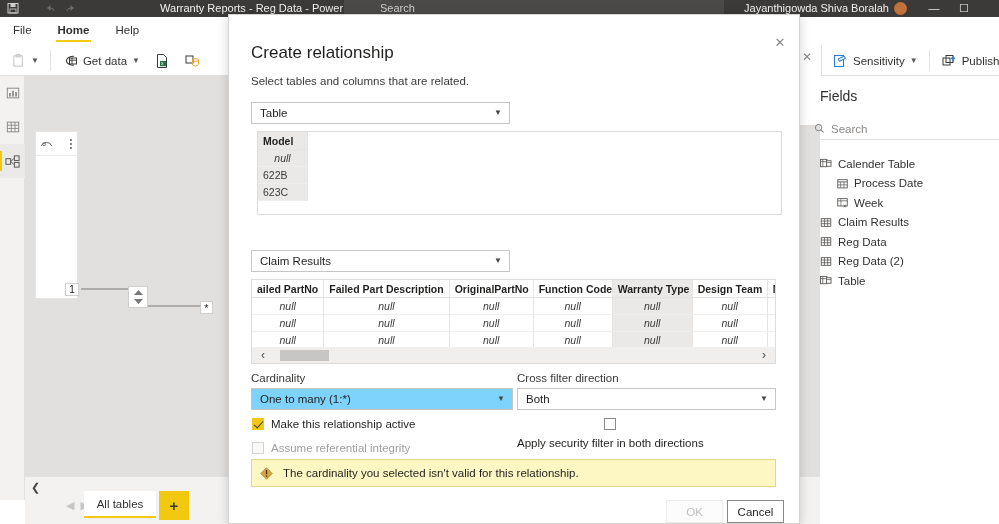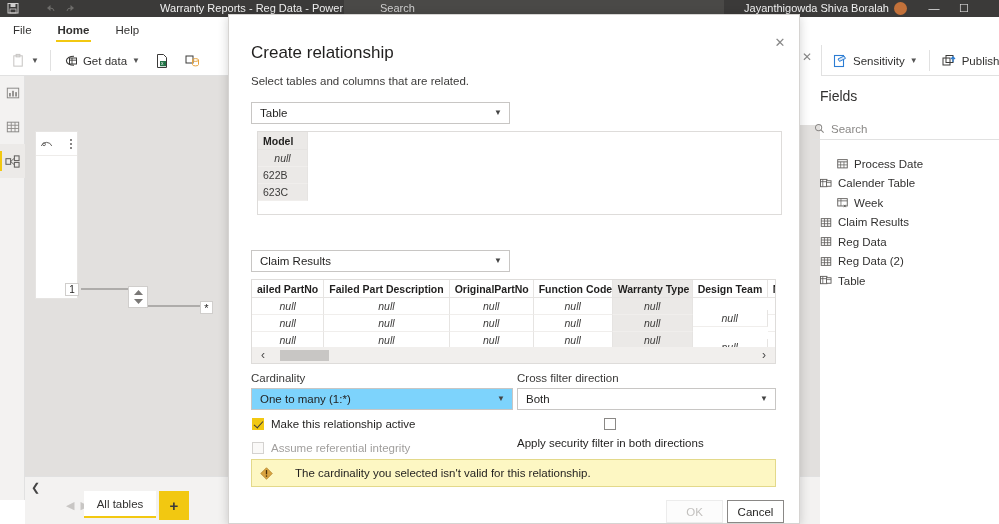--- a/index.html
+++ b/index.html
@@ -186,21 +186,21 @@
   .chk.on::after {
     content:""; position:absolute; left:3px; top:0px; width:4px; height:8px;
     border: solid #3b3a39; border-width: 0 1.6px 1.6px 0; transform: rotate(42deg);
   }
   .chk.dis { border-color:#d4d2d0; background:#faf9f8; }
   .chkrow.dis { color:#a19f9d; }
 
   .warnbox {
     position: absolute; left: 22px; top: 444px; width: 525px; height: 28px;
     background: #fdf7c3; border: 1px solid #e3d98a;
-    display: flex; align-items: center; gap: 22px; padding-left: 8px;
+    display: flex; align-items: center; gap: 10px; padding-left: 8px;
     font-size: 11.5px; color: #201f1e;
   }
   .warn-ico { width: 13px; height: 13px; flex: none; }
 
   .btn {
     position: absolute; height: 23px; width: 57px; border: 1px solid #8a8886;
     background: #fff; font-size: 11.5px; color: #201f1e;
     display:flex; align-items:center; justify-content:center;
   }
   .btn.disabled { border-color: #ececec; color: #c2c0be; background:#fcfcfc; }
@@ -396,101 +396,101 @@
       <span>
         <svg class="ic" width="11" height="11" viewBox="0 0 12 12">
             <circle cx="5" cy="5" r="3.4" fill="none" stroke="#8a8886" stroke-width="1.1"></circle>
             <line x1="7.5" y1="7.5" x2="10.5" y2="10.5" stroke="#8a8886" stroke-width="1.1"></line>
           </svg>
       </span>
       <span>Search</span>
     </div>
 
     <div class="fieldlist">
+      <div class="frow">
+        <span>
+          <svg class="ic" width="12" height="11" viewBox="0 0 13 12">
+              <rect x="0.5" y="1.5" width="7" height="8" fill="none" stroke="#605e5c" stroke-width="1"></rect>
+              <line x1="0.5" y1="4" x2="7.5" y2="4" stroke="#605e5c" stroke-width="0.9"></line>
+              <line x1="3" y1="1.5" x2="3" y2="9.5" stroke="#605e5c" stroke-width="0.9"></line>
+              <rect x="7" y="3" width="5" height="6" fill="#fff" stroke="#605e5c" stroke-width="1"></rect>
+              <line x1="7" y1="5" x2="12" y2="5" stroke="#605e5c" stroke-width="0.8"></line>
+            </svg>
+        </span>
+        <span>Calender Table</span>
+      </div>
       <div class="frow child">
         <span>
           <svg class="ic" width="11" height="11" viewBox="0 0 12 12">
               <rect x="0.8" y="1.8" width="10.4" height="9" fill="none" stroke="#605e5c" stroke-width="1"></rect>
               <line x1="0.8" y1="4.2" x2="11.2" y2="4.2" stroke="#605e5c" stroke-width="1"></line>
               <line x1="4" y1="4.2" x2="4" y2="10.8" stroke="#605e5c" stroke-width="0.8"></line>
               <line x1="7.6" y1="4.2" x2="7.6" y2="10.8" stroke="#605e5c" stroke-width="0.8"></line>
               <line x1="0.8" y1="7.5" x2="11.2" y2="7.5" stroke="#605e5c" stroke-width="0.8"></line>
             </svg>
         </span>
         <span>Process Date</span>
       </div>
+      <div class="frow child">
+        <span>
+          <svg class="ic" width="11" height="11" viewBox="0 0 12 12">
+              <rect x="0.8" y="1.8" width="10.4" height="8" fill="none" stroke="#605e5c" stroke-width="1"></rect>
+              <line x1="0.8" y1="4.2" x2="11.2" y2="4.2" stroke="#605e5c" stroke-width="0.9"></line>
+              <line x1="4.3" y1="1.8" x2="4.3" y2="9.8" stroke="#605e5c" stroke-width="0.8"></line>
+              <path d="M7.5 8.5 l2 2.6 M9.5 8.5 l-2 2.6" stroke="#605e5c" stroke-width="1"></path>
+            </svg>
+        </span>
+        <span>Week</span>
+      </div>
+      <div class="frow">
+        <span>
+          <svg class="ic" width="12" height="11" viewBox="0 0 12 12">
+              <rect x="0.8" y="1.8" width="10.4" height="8.4" fill="none" stroke="#605e5c" stroke-width="1"></rect>
+              <line x1="0.8" y1="4.4" x2="11.2" y2="4.4" stroke="#605e5c" stroke-width="0.9"></line>
+              <line x1="0.8" y1="7.3" x2="11.2" y2="7.3" stroke="#605e5c" stroke-width="0.9"></line>
+              <line x1="4.3" y1="1.8" x2="4.3" y2="10.2" stroke="#605e5c" stroke-width="0.9"></line>
+              <line x1="7.8" y1="1.8" x2="7.8" y2="10.2" stroke="#605e5c" stroke-width="0.9"></line>
+            </svg>
+        </span>
+        <span>Claim Results</span>
+      </div>
+      <div class="frow">
+        <span>
+          <svg class="ic" width="12" height="11" viewBox="0 0 12 12">
+              <rect x="0.8" y="1.8" width="10.4" height="8.4" fill="none" stroke="#605e5c" stroke-width="1"></rect>
+              <line x1="0.8" y1="4.4" x2="11.2" y2="4.4" stroke="#605e5c" stroke-width="0.9"></line>
+              <line x1="0.8" y1="7.3" x2="11.2" y2="7.3" stroke="#605e5c" stroke-width="0.9"></line>
+              <line x1="4.3" y1="1.8" x2="4.3" y2="10.2" stroke="#605e5c" stroke-width="0.9"></line>
+              <line x1="7.8" y1="1.8" x2="7.8" y2="10.2" stroke="#605e5c" stroke-width="0.9"></line>
+            </svg>
+        </span>
+        <span>Reg Data</span>
+      </div>
+      <div class="frow">
+        <span>
+          <svg class="ic" width="12" height="11" viewBox="0 0 12 12">
+              <rect x="0.8" y="1.8" width="10.4" height="8.4" fill="none" stroke="#605e5c" stroke-width="1"></rect>
+              <line x1="0.8" y1="4.4" x2="11.2" y2="4.4" stroke="#605e5c" stroke-width="0.9"></line>
+              <line x1="0.8" y1="7.3" x2="11.2" y2="7.3" stroke="#605e5c" stroke-width="0.9"></line>
+              <line x1="4.3" y1="1.8" x2="4.3" y2="10.2" stroke="#605e5c" stroke-width="0.9"></line>
+              <line x1="7.8" y1="1.8" x2="7.8" y2="10.2" stroke="#605e5c" stroke-width="0.9"></line>
+            </svg>
+        </span>
+        <span>Reg Data (2)</span>
+      </div>
       <div class="frow">
         <span>
           <svg class="ic" width="12" height="11" viewBox="0 0 13 12">
               <rect x="0.5" y="1.5" width="7" height="8" fill="none" stroke="#605e5c" stroke-width="1"></rect>
               <line x1="0.5" y1="4" x2="7.5" y2="4" stroke="#605e5c" stroke-width="0.9"></line>
               <line x1="3" y1="1.5" x2="3" y2="9.5" stroke="#605e5c" stroke-width="0.9"></line>
               <rect x="7" y="3" width="5" height="6" fill="#fff" stroke="#605e5c" stroke-width="1"></rect>
               <line x1="7" y1="5" x2="12" y2="5" stroke="#605e5c" stroke-width="0.8"></line>
             </svg>
         </span>
-        <span>Calender Table</span>
-      </div>
-      <div class="frow child">
-        <span>
-          <svg class="ic" width="11" height="11" viewBox="0 0 12 12">
-              <rect x="0.8" y="1.8" width="10.4" height="8" fill="none" stroke="#605e5c" stroke-width="1"></rect>
-              <line x1="0.8" y1="4.2" x2="11.2" y2="4.2" stroke="#605e5c" stroke-width="0.9"></line>
-              <line x1="4.3" y1="1.8" x2="4.3" y2="9.8" stroke="#605e5c" stroke-width="0.8"></line>
-              <path d="M7.5 8.5 l2 2.6 M9.5 8.5 l-2 2.6" stroke="#605e5c" stroke-width="1"></path>
-            </svg>
-        </span>
-        <span>Week</span>
-      </div>
-      <div class="frow">
-        <span>
-          <svg class="ic" width="12" height="11" viewBox="0 0 12 12">
-              <rect x="0.8" y="1.8" width="10.4" height="8.4" fill="none" stroke="#605e5c" stroke-width="1"></rect>
-              <line x1="0.8" y1="4.4" x2="11.2" y2="4.4" stroke="#605e5c" stroke-width="0.9"></line>
-              <line x1="0.8" y1="7.3" x2="11.2" y2="7.3" stroke="#605e5c" stroke-width="0.9"></line>
-              <line x1="4.3" y1="1.8" x2="4.3" y2="10.2" stroke="#605e5c" stroke-width="0.9"></line>
-              <line x1="7.8" y1="1.8" x2="7.8" y2="10.2" stroke="#605e5c" stroke-width="0.9"></line>
-            </svg>
-        </span>
-        <span>Claim Results</span>
-      </div>
-      <div class="frow">
-        <span>
-          <svg class="ic" width="12" height="11" viewBox="0 0 12 12">
-              <rect x="0.8" y="1.8" width="10.4" height="8.4" fill="none" stroke="#605e5c" stroke-width="1"></rect>
-              <line x1="0.8" y1="4.4" x2="11.2" y2="4.4" stroke="#605e5c" stroke-width="0.9"></line>
-              <line x1="0.8" y1="7.3" x2="11.2" y2="7.3" stroke="#605e5c" stroke-width="0.9"></line>
-              <line x1="4.3" y1="1.8" x2="4.3" y2="10.2" stroke="#605e5c" stroke-width="0.9"></line>
-              <line x1="7.8" y1="1.8" x2="7.8" y2="10.2" stroke="#605e5c" stroke-width="0.9"></line>
-            </svg>
-        </span>
-        <span>Reg Data</span>
-      </div>
-      <div class="frow">
-        <span>
-          <svg class="ic" width="12" height="11" viewBox="0 0 12 12">
-              <rect x="0.8" y="1.8" width="10.4" height="8.4" fill="none" stroke="#605e5c" stroke-width="1"></rect>
-              <line x1="0.8" y1="4.4" x2="11.2" y2="4.4" stroke="#605e5c" stroke-width="0.9"></line>
-              <line x1="0.8" y1="7.3" x2="11.2" y2="7.3" stroke="#605e5c" stroke-width="0.9"></line>
-              <line x1="4.3" y1="1.8" x2="4.3" y2="10.2" stroke="#605e5c" stroke-width="0.9"></line>
-              <line x1="7.8" y1="1.8" x2="7.8" y2="10.2" stroke="#605e5c" stroke-width="0.9"></line>
-            </svg>
-        </span>
-        <span>Reg Data (2)</span>
-      </div>
-      <div class="frow">
-        <span>
-          <svg class="ic" width="12" height="11" viewBox="0 0 13 12">
-              <rect x="0.5" y="1.5" width="7" height="8" fill="none" stroke="#605e5c" stroke-width="1"></rect>
-              <line x1="0.5" y1="4" x2="7.5" y2="4" stroke="#605e5c" stroke-width="0.9"></line>
-              <line x1="3" y1="1.5" x2="3" y2="9.5" stroke="#605e5c" stroke-width="0.9"></line>
-              <rect x="7" y="3" width="5" height="6" fill="#fff" stroke="#605e5c" stroke-width="1"></rect>
-              <line x1="7" y1="5" x2="12" y2="5" stroke="#605e5c" stroke-width="0.8"></line>
-            </svg>
-        </span>
         <span>Table</span>
       </div>
     </div>
   </div>
 
   <div class="dialog">
     <div class="dlg-close">✕</div>
     <div class="dlg-title">Create relationship</div>
     <div class="dlg-sub">Select tables and columns that are related.</div>
 
@@ -540,21 +540,21 @@
           <div class="cell">null</div>
           <div class="cell">null</div>
           <div class="cell">null</div>
         </div>
         <div class="col sel" style="width:80px;">
           <div class="colhdr">Warranty Type</div>
           <div class="cell">null</div>
           <div class="cell">null</div>
           <div class="cell">null</div>
         </div>
-        <div class="col" style="width:75px;gap:12px;">
+        <div class="col" style="width:75px;">
           <div class="colhdr">Design Team</div>
           <div class="cell">null</div>
           <div class="cell">null</div>
           <div class="cell">null</div>
         </div>
         <div class="col" style="width:40px;">
           <div class="colhdr">NCCA</div>
           <div class="cell">null</div>
           <div class="cell">null</div>
           <div class="cell">null</div>

